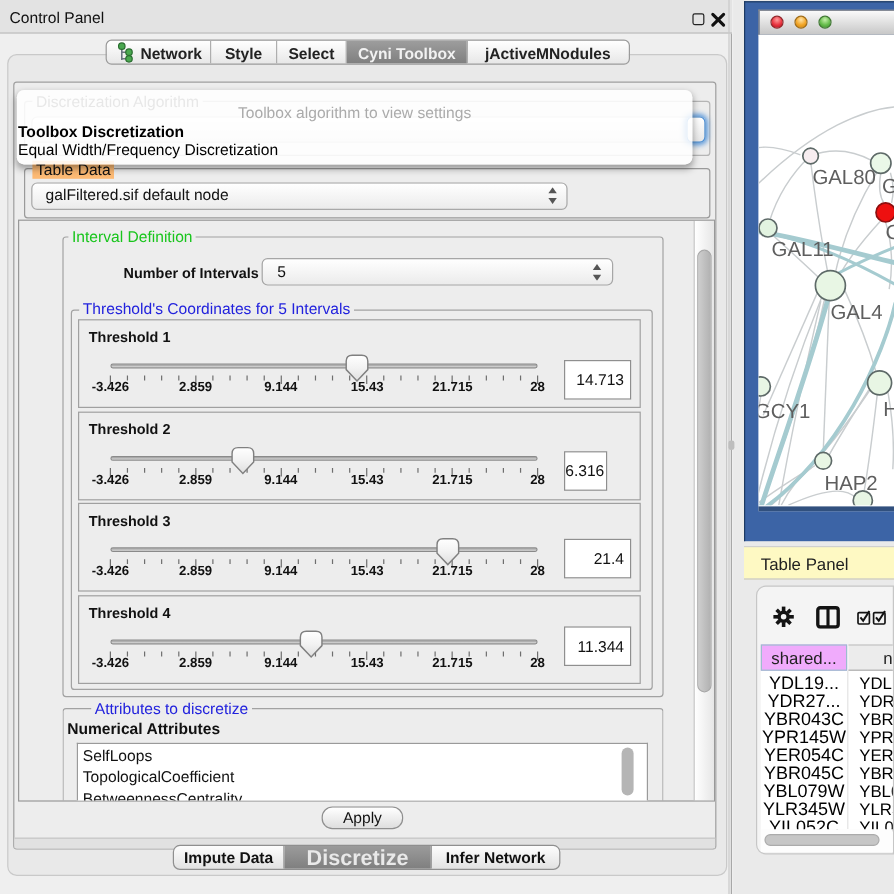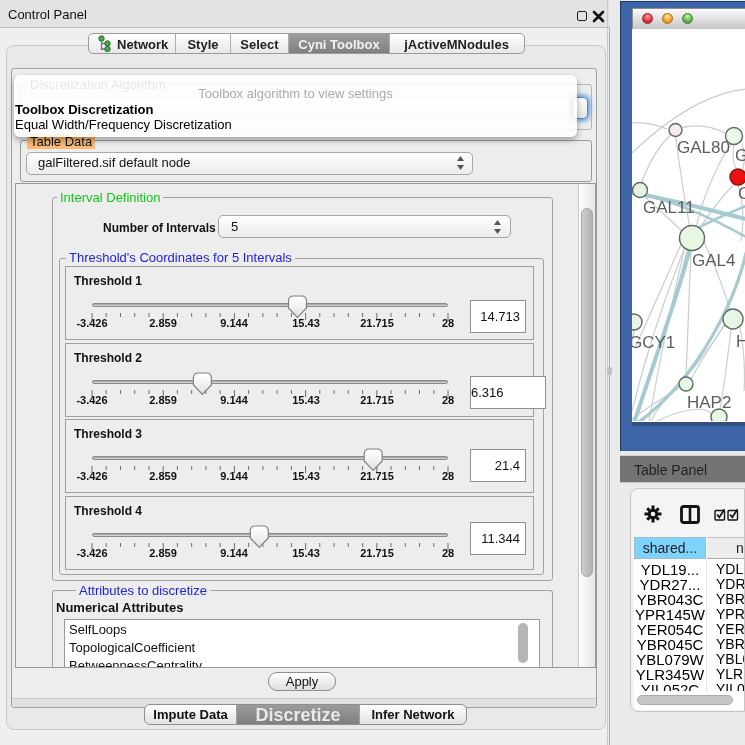--- a/index.html
+++ b/index.html
@@ -231,21 +231,21 @@
    <path d="M 184.3 34 q 0 -5 5 -5 h 8 q 5 0 5 5 v 7 l -9 9.5 l -9 -9.5 z" fill="url(#thg)" stroke="#808080" stroke-width="1.2"></path>
  </svg>
  <div style="position:absolute;left:-4px;top:50px;width:60px;text-align:center;font-size:11px;font-weight:bold;color:#111;">-3.426</div>
         <div style="position:absolute;left:67px;top:50px;width:60px;text-align:center;font-size:11px;font-weight:bold;color:#111;">2.859</div>
         <div style="position:absolute;left:138px;top:50px;width:60px;text-align:center;font-size:11px;font-weight:bold;color:#111;">9.144</div>
         <div style="position:absolute;left:210px;top:50px;width:60px;text-align:center;font-size:11px;font-weight:bold;color:#111;">15.43</div>
         <div style="position:absolute;left:281px;top:50px;width:60px;text-align:center;font-size:11px;font-weight:bold;color:#111;">21.715</div>
         <div style="position:absolute;left:352px;top:50px;width:60px;text-align:center;font-size:11px;font-weight:bold;color:#111;">28</div>
 </div>
       <div style="position:absolute;left:454px;top:116px;width:56px;height:33px;border:1px solid #8f8f8f;background:#fff;font-size:13px;color:#111;text-align:right;line-height:31px;padding-right:5px;">14.713</div>
-      <div style="position:absolute;left:454px;top:192px;width:76px;height:33px;border:1px solid #8f8f8f;background:#fff;font-size:13px;color:#111;text-align:left;line-height:31px;padding-right:5px;">6.316</div>
+      <div style="position:absolute;left:454px;top:192px;width:36px;height:33px;border:1px solid #8f8f8f;background:#fff;font-size:13px;color:#111;text-align:center;line-height:31px;padding-right:5px;">6.316</div>
       <div style="position:absolute;left:454px;top:265px;width:56px;height:33px;border:1px solid #8f8f8f;background:#fff;font-size:13px;color:#111;text-align:right;line-height:31px;padding-right:5px;">21.4</div>
       <div style="position:absolute;left:454px;top:338px;width:56px;height:33px;border:1px solid #8f8f8f;background:#fff;font-size:13px;color:#111;text-align:right;line-height:31px;padding-right:5px;">11.344</div>
 
       <div class="abs" style="left:36px;top:406px;width:501px;height:80px;border:1px solid #a2a2a2;border-radius:3px;border-bottom:none;"></div>
       <div class="abs" style="left:60px;top:399px;font-size:13px;color:#2222dd;background:#ededed;padding:0 3px;">Attributes to discretize</div>
       <div class="abs" style="left:40px;top:416px;font-size:13px;font-weight:bold;color:#111;">Numerical Attributes</div>
       <div class="abs" style="left:48px;top:435px;width:476px;height:49px;border:1px solid #9a9a9a;border-bottom:none;background:#fff;">
         <div class="abs" style="left:4px;top:2px;font-size:13px;color:#111;">SelfLoops</div>
         <div class="abs" style="left:4px;top:20px;font-size:13px;color:#111;">TopologicalCoefficient</div>
         <div class="abs" style="left:4px;top:38px;font-size:13px;color:#111;">BetweennessCentrality</div>
@@ -341,21 +341,21 @@
         <text x="691" y="265">GAL4</text>
         <text x="628" y="347">GCY1</text>
         <text x="735" y="346">H</text>
         <text x="686" y="407">HAP2</text>
       </g>
     </svg>
   </div>
 </div>
 
 
-<div class="abs" style="left:620px;top:455px;width:125px;height:28px;background:#737373;border-top:1px solid #d0d0d0;border-bottom:1px solid #c6c6c6;">
+<div class="abs" style="left:620px;top:455px;width:125px;height:28px;background:#fef9c3;border-top:1px solid #d0d0d0;border-bottom:1px solid #c6c6c6;">
   <div class="abs" style="left:14px;top:6px;font-size:14px;color:#222;">Table Panel</div>
 </div>
 
 
 <div class="abs" style="left:630px;top:488px;width:115px;height:224px;border:1px solid #c6c6c6;border-radius:8px 0 0 8px;background:#f4f4f4;overflow:hidden;">
 
   <svg class="abs" style="left:13px;top:16px;" width="18" height="18" viewBox="0 0 18 18">
     <g fill="#131313">
       <circle cx="9" cy="9" r="5.2"></circle>
       <g>
@@ -378,21 +378,21 @@
     <line x1="10" y1="2" x2="10" y2="17" stroke="#131313" stroke-width="2.6"></line>
   </svg>
   <svg class="abs" style="left:83px;top:19px;" width="27" height="13" viewBox="0 0 27 13">
     <rect x="1" y="2.5" width="9.5" height="9.5" rx="1" fill="none" stroke="#131313" stroke-width="1.4"></rect>
     <path d="M3 6.5 L5.3 9.3 L10.5 1.2" fill="none" stroke="#131313" stroke-width="1.7"></path>
     <rect x="14" y="2.5" width="9.5" height="9.5" rx="1" fill="none" stroke="#131313" stroke-width="1.4"></rect>
     <path d="M16 6.5 L18.3 9.3 L23.5 1.2" fill="none" stroke="#131313" stroke-width="1.7"></path>
   </svg>
 
   <div class="abs" style="left:3px;top:48px;width:112px;height:173px;background:#fff;">
-    <div class="abs" style="left:0;top:0;width:72px;height:22px;background:#7dd3fc;border:1px solid #9cbecd;text-align:center;font-size:14px;color:#222;line-height:20px;">shared...</div>
+    <div class="abs" style="left:0;top:0;width:72px;height:22px;background:#f0abfc;border:1px solid #9cbecd;text-align:center;font-size:14px;color:#222;line-height:20px;">shared...</div>
     <div class="abs" style="left:73px;top:0;width:39px;height:22px;background:#ececec;border-top:1px solid #c2c2c2;border-bottom:1px solid #adadad;font-size:14px;color:#222;padding-left:29px;line-height:20px;">na</div>
     <div class="abs" style="left:72px;top:22px;width:1px;height:132px;background:#e3e3e3;"></div>
     <div class="abs" style="left:0;top:24px;width:72px;text-align:center;font-size:15px;color:#000;">YDL19...</div>
       <div class="abs" style="left:82px;top:24px;font-size:14px;color:#000;white-space:nowrap;">YDL19</div>
       <div class="abs" style="left:0;top:39px;width:72px;text-align:center;font-size:15px;color:#000;">YDR27...</div>
       <div class="abs" style="left:82px;top:39px;font-size:14px;color:#000;white-space:nowrap;">YDR27</div>
       <div class="abs" style="left:0;top:54px;width:72px;text-align:center;font-size:15px;color:#000;">YBR043C</div>
       <div class="abs" style="left:82px;top:54px;font-size:14px;color:#000;white-space:nowrap;">YBR04</div>
       <div class="abs" style="left:0;top:69px;width:72px;text-align:center;font-size:15px;color:#000;">YPR145W</div>
       <div class="abs" style="left:82px;top:69px;font-size:14px;color:#000;white-space:nowrap;">YPR14</div>

